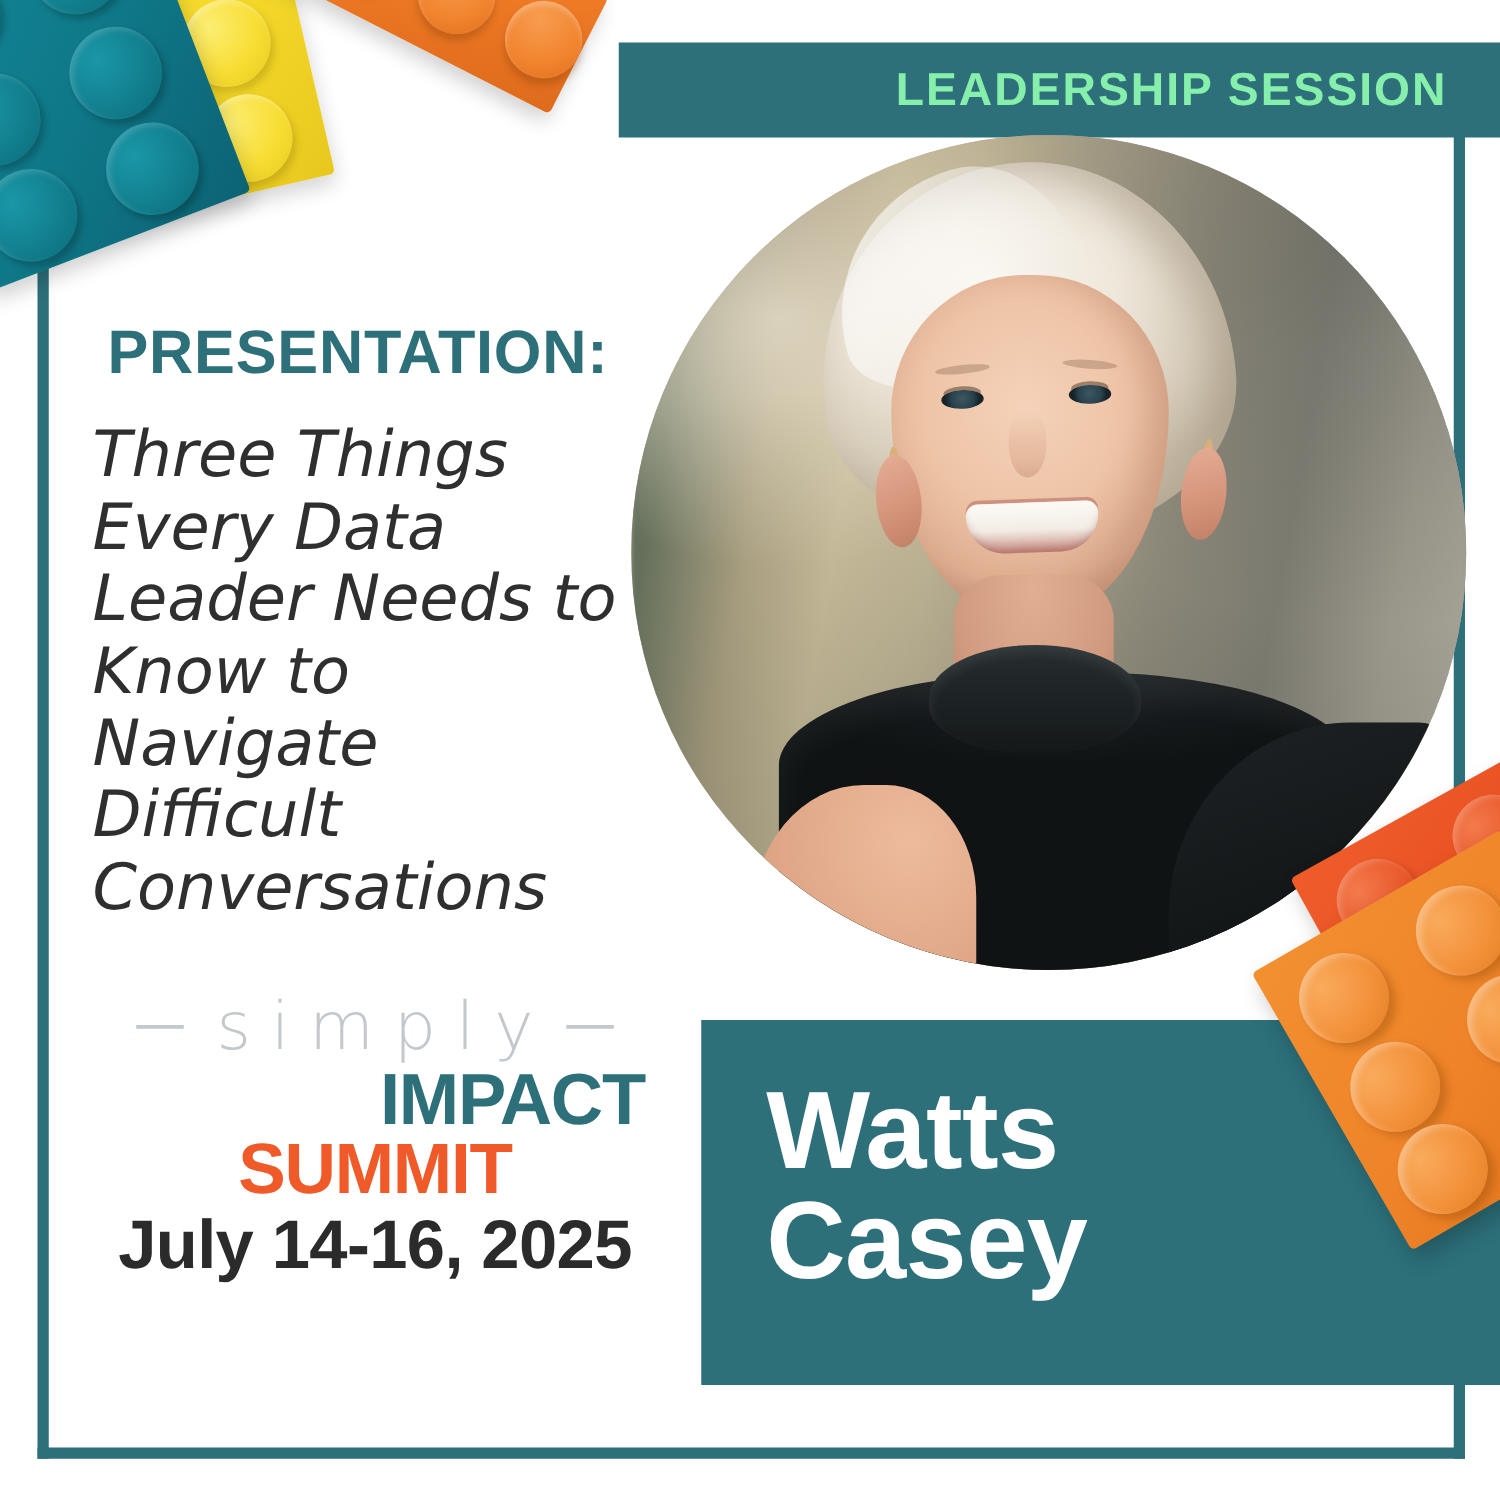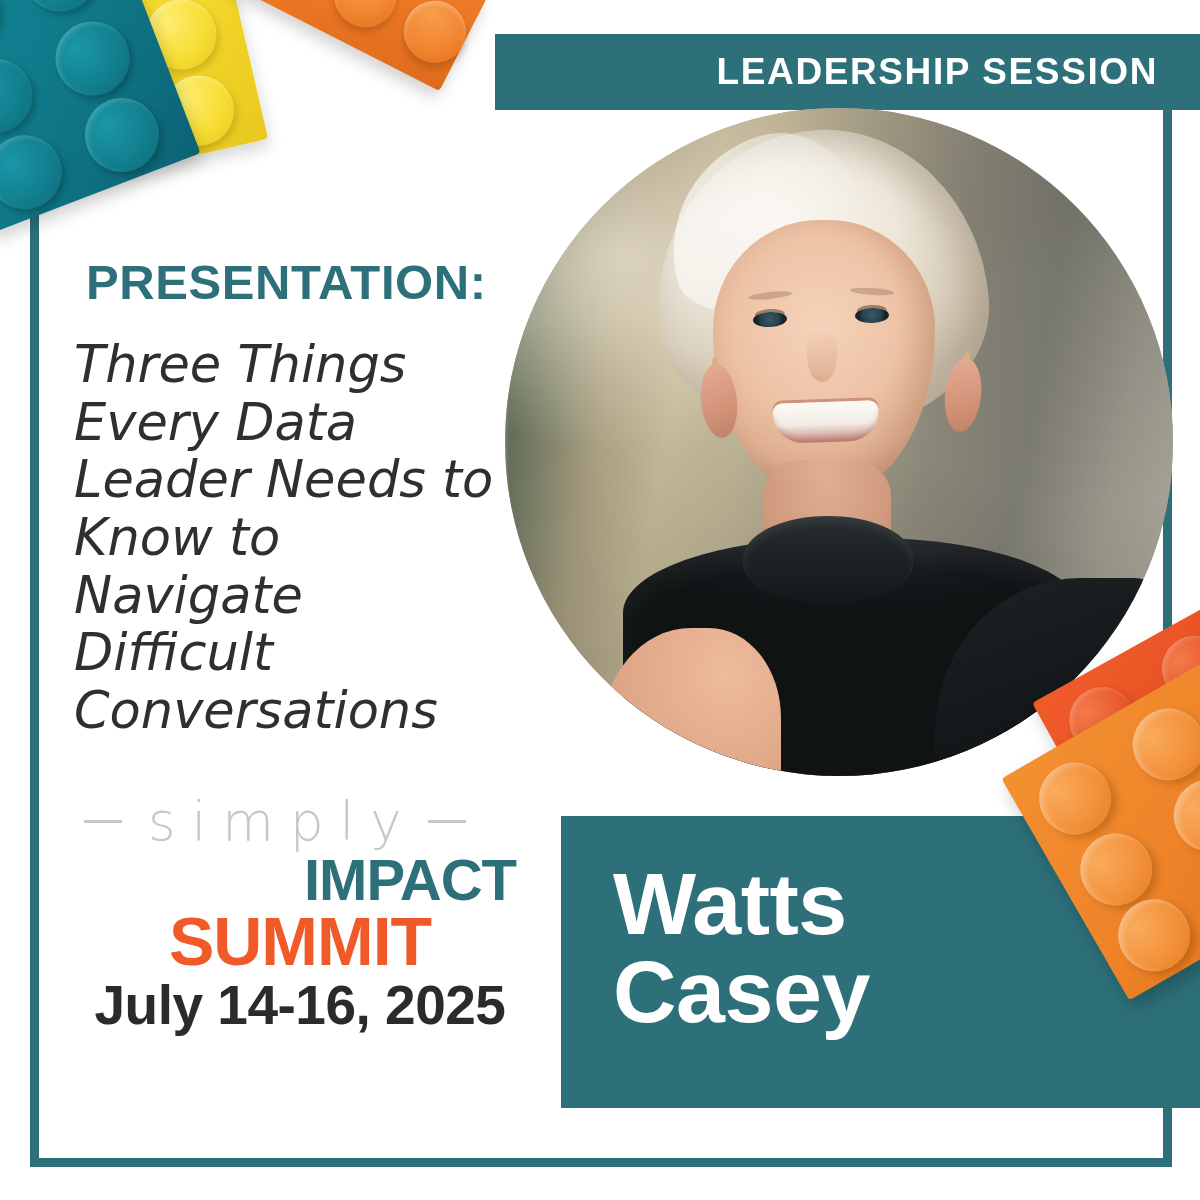--- a/index.html
+++ b/index.html
@@ -39,21 +39,21 @@
     width: 705px;
     height: 76px;
     background: #2d707a;
     display: flex;
     align-items: center;
     justify-content: flex-end;
     box-sizing: border-box;
     padding-right: 42px;
   }
   .header-bar .kicker {
-    color: #ffffff;
+    color: #86efac;
     font-size: 37px;
     font-weight: 700;
     letter-spacing: 1.6px;
     white-space: nowrap;
     font-family: "Liberation Sans", sans-serif;
   }
 
   
   .portrait {
     position: absolute;
@@ -229,21 +229,21 @@
   
   .logo {
     position: absolute;
     left: 84px;
     top: 790px;
     width: 432px;
   }
   .logo .simply-row {
     display: flex;
     align-items: center;
-    justify-content: flex-start;
+    justify-content: center;
     gap: 10px;
     height: 62px;
   }
   .logo .rule {
     flex: 0 0 auto;
     width: 38px;
     height: 3px;
     background: #c3c8cc;
   }
   .logo .simply {
@@ -260,21 +260,21 @@
     color: #2d707a;
     font-size: 58px;
     font-weight: 700;
     letter-spacing: -1px;
     line-height: .96;
     font-family: "Liberation Sans", sans-serif;
   }
   .logo .summit {
     text-align: center;
     color: #f05a28;
-    font-size: 68px;
+    font-size: 57px;
     font-weight: 700;
     letter-spacing: -1px;
     line-height: .98;
     font-family: "Liberation Sans", sans-serif;
   }
   .logo .dates {
     text-align: center;
     color: #2b2b2b;
     font-size: 55px;
     font-weight: 700;

